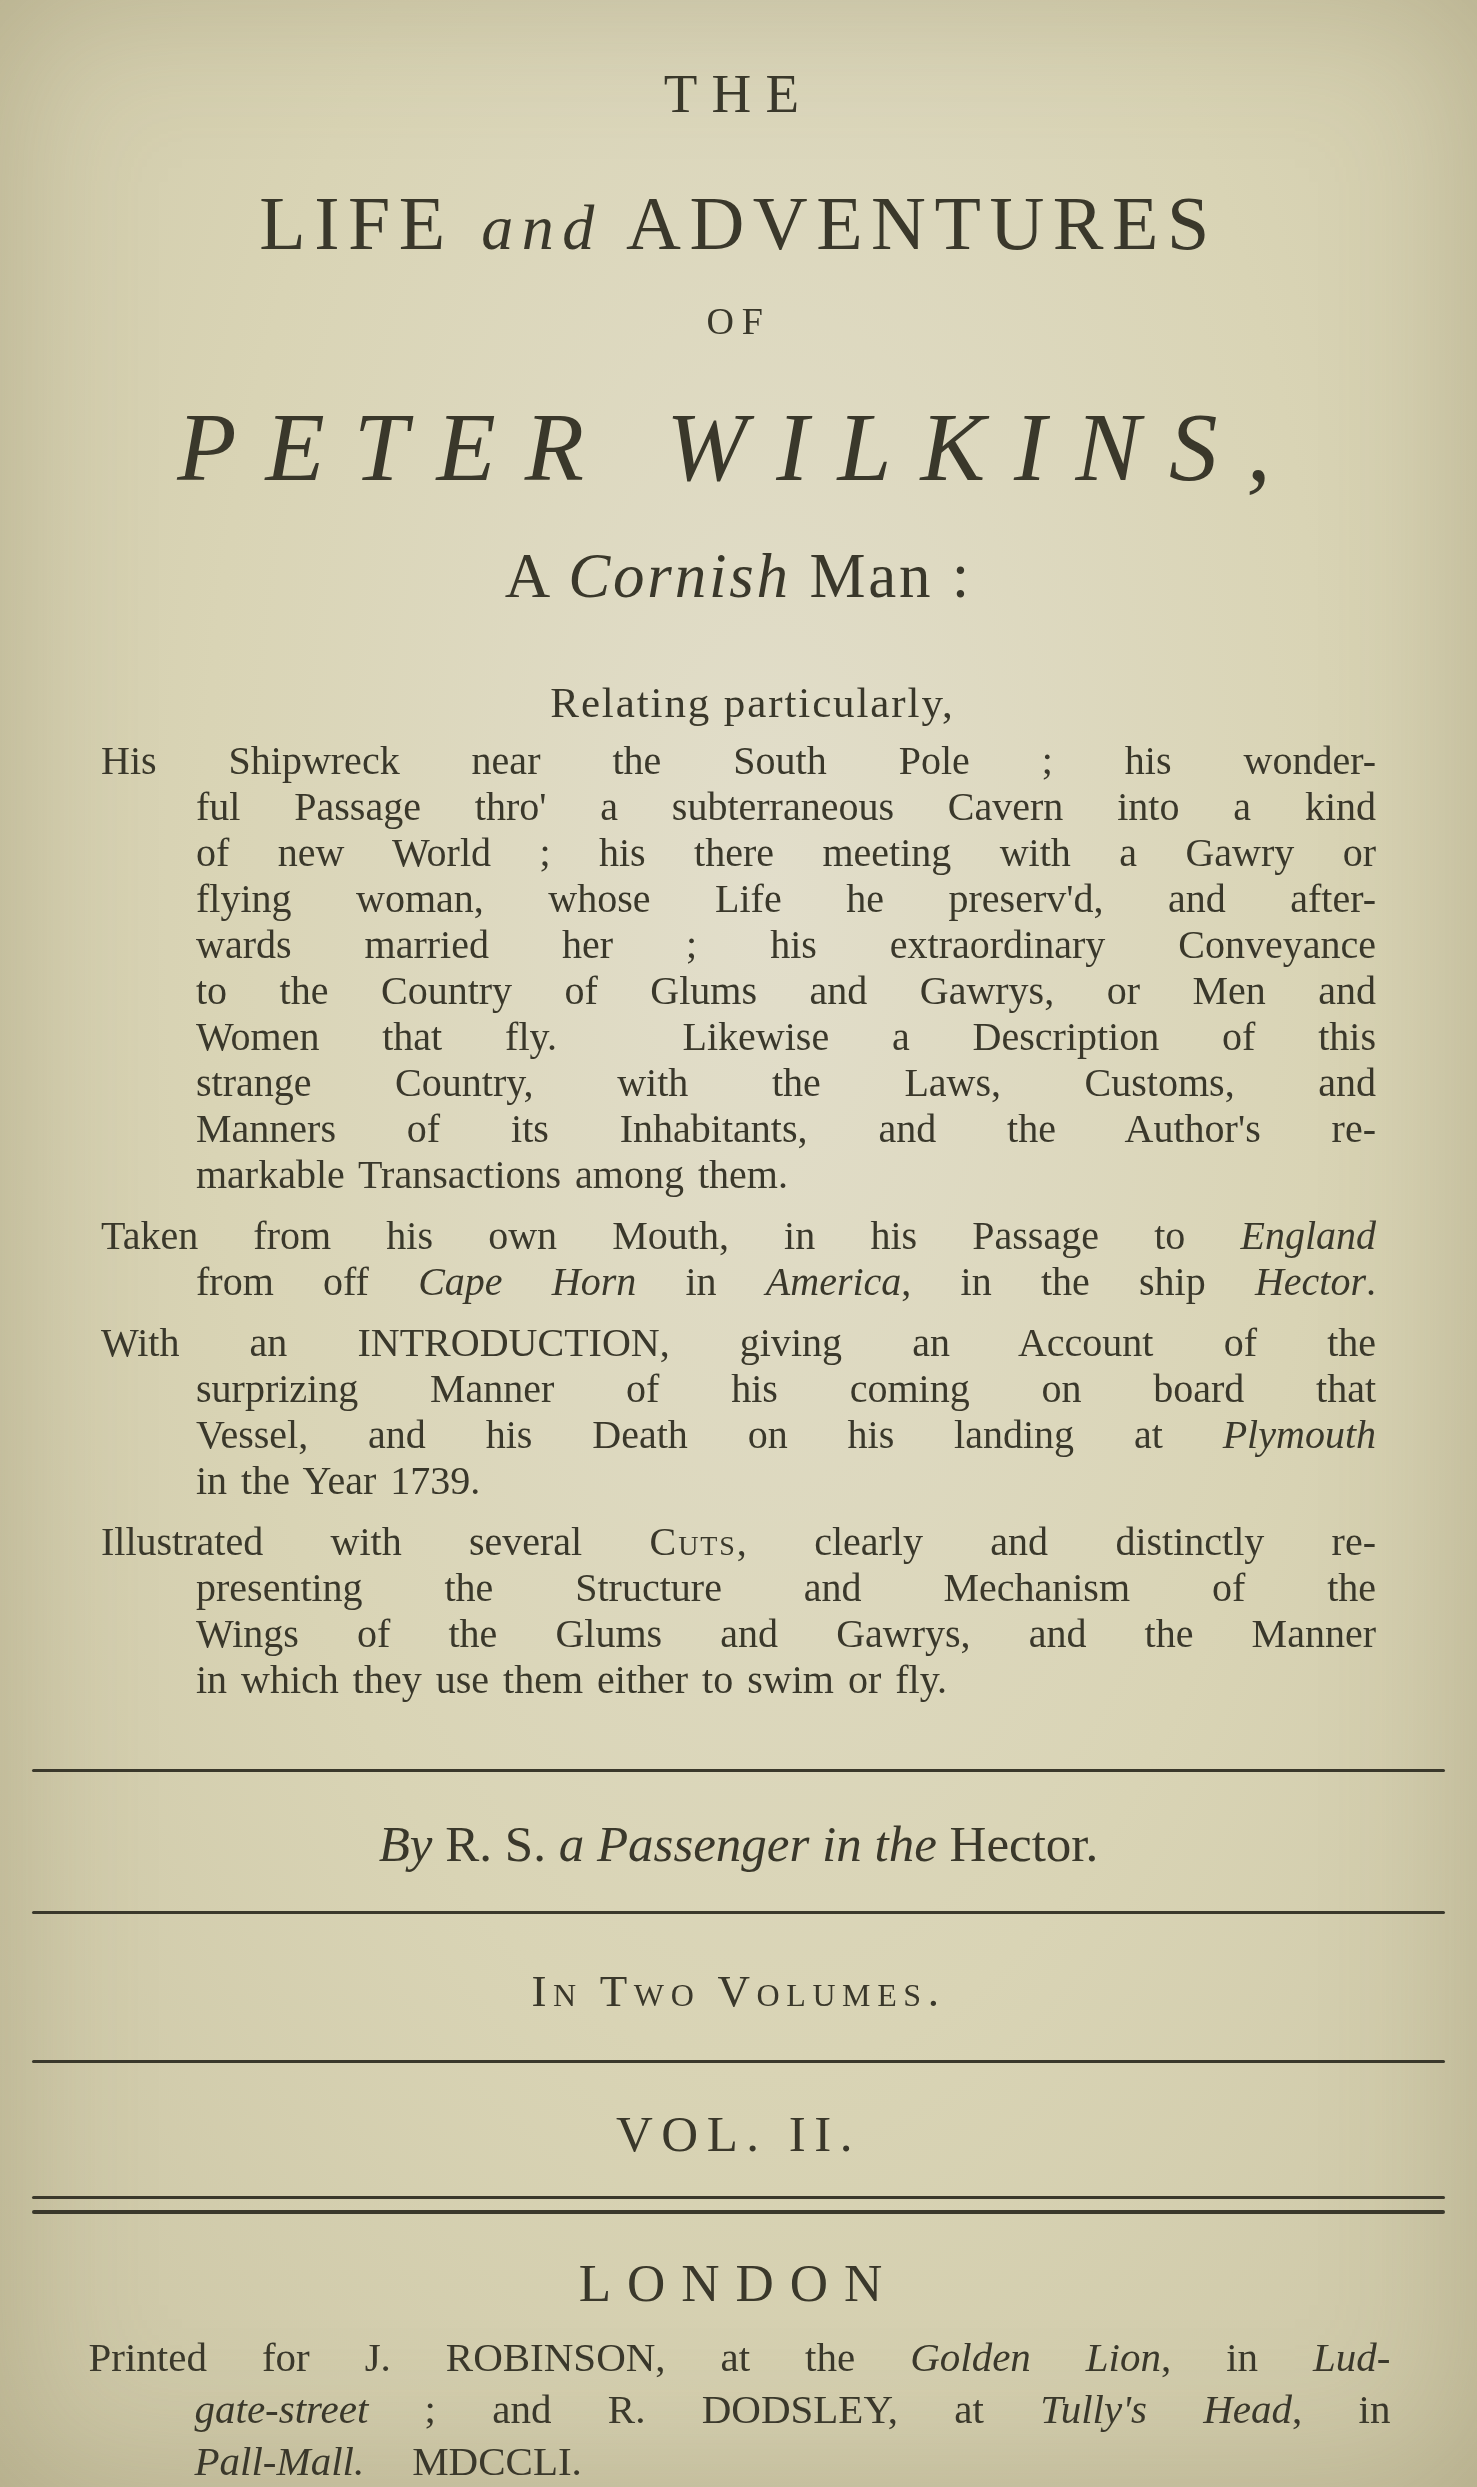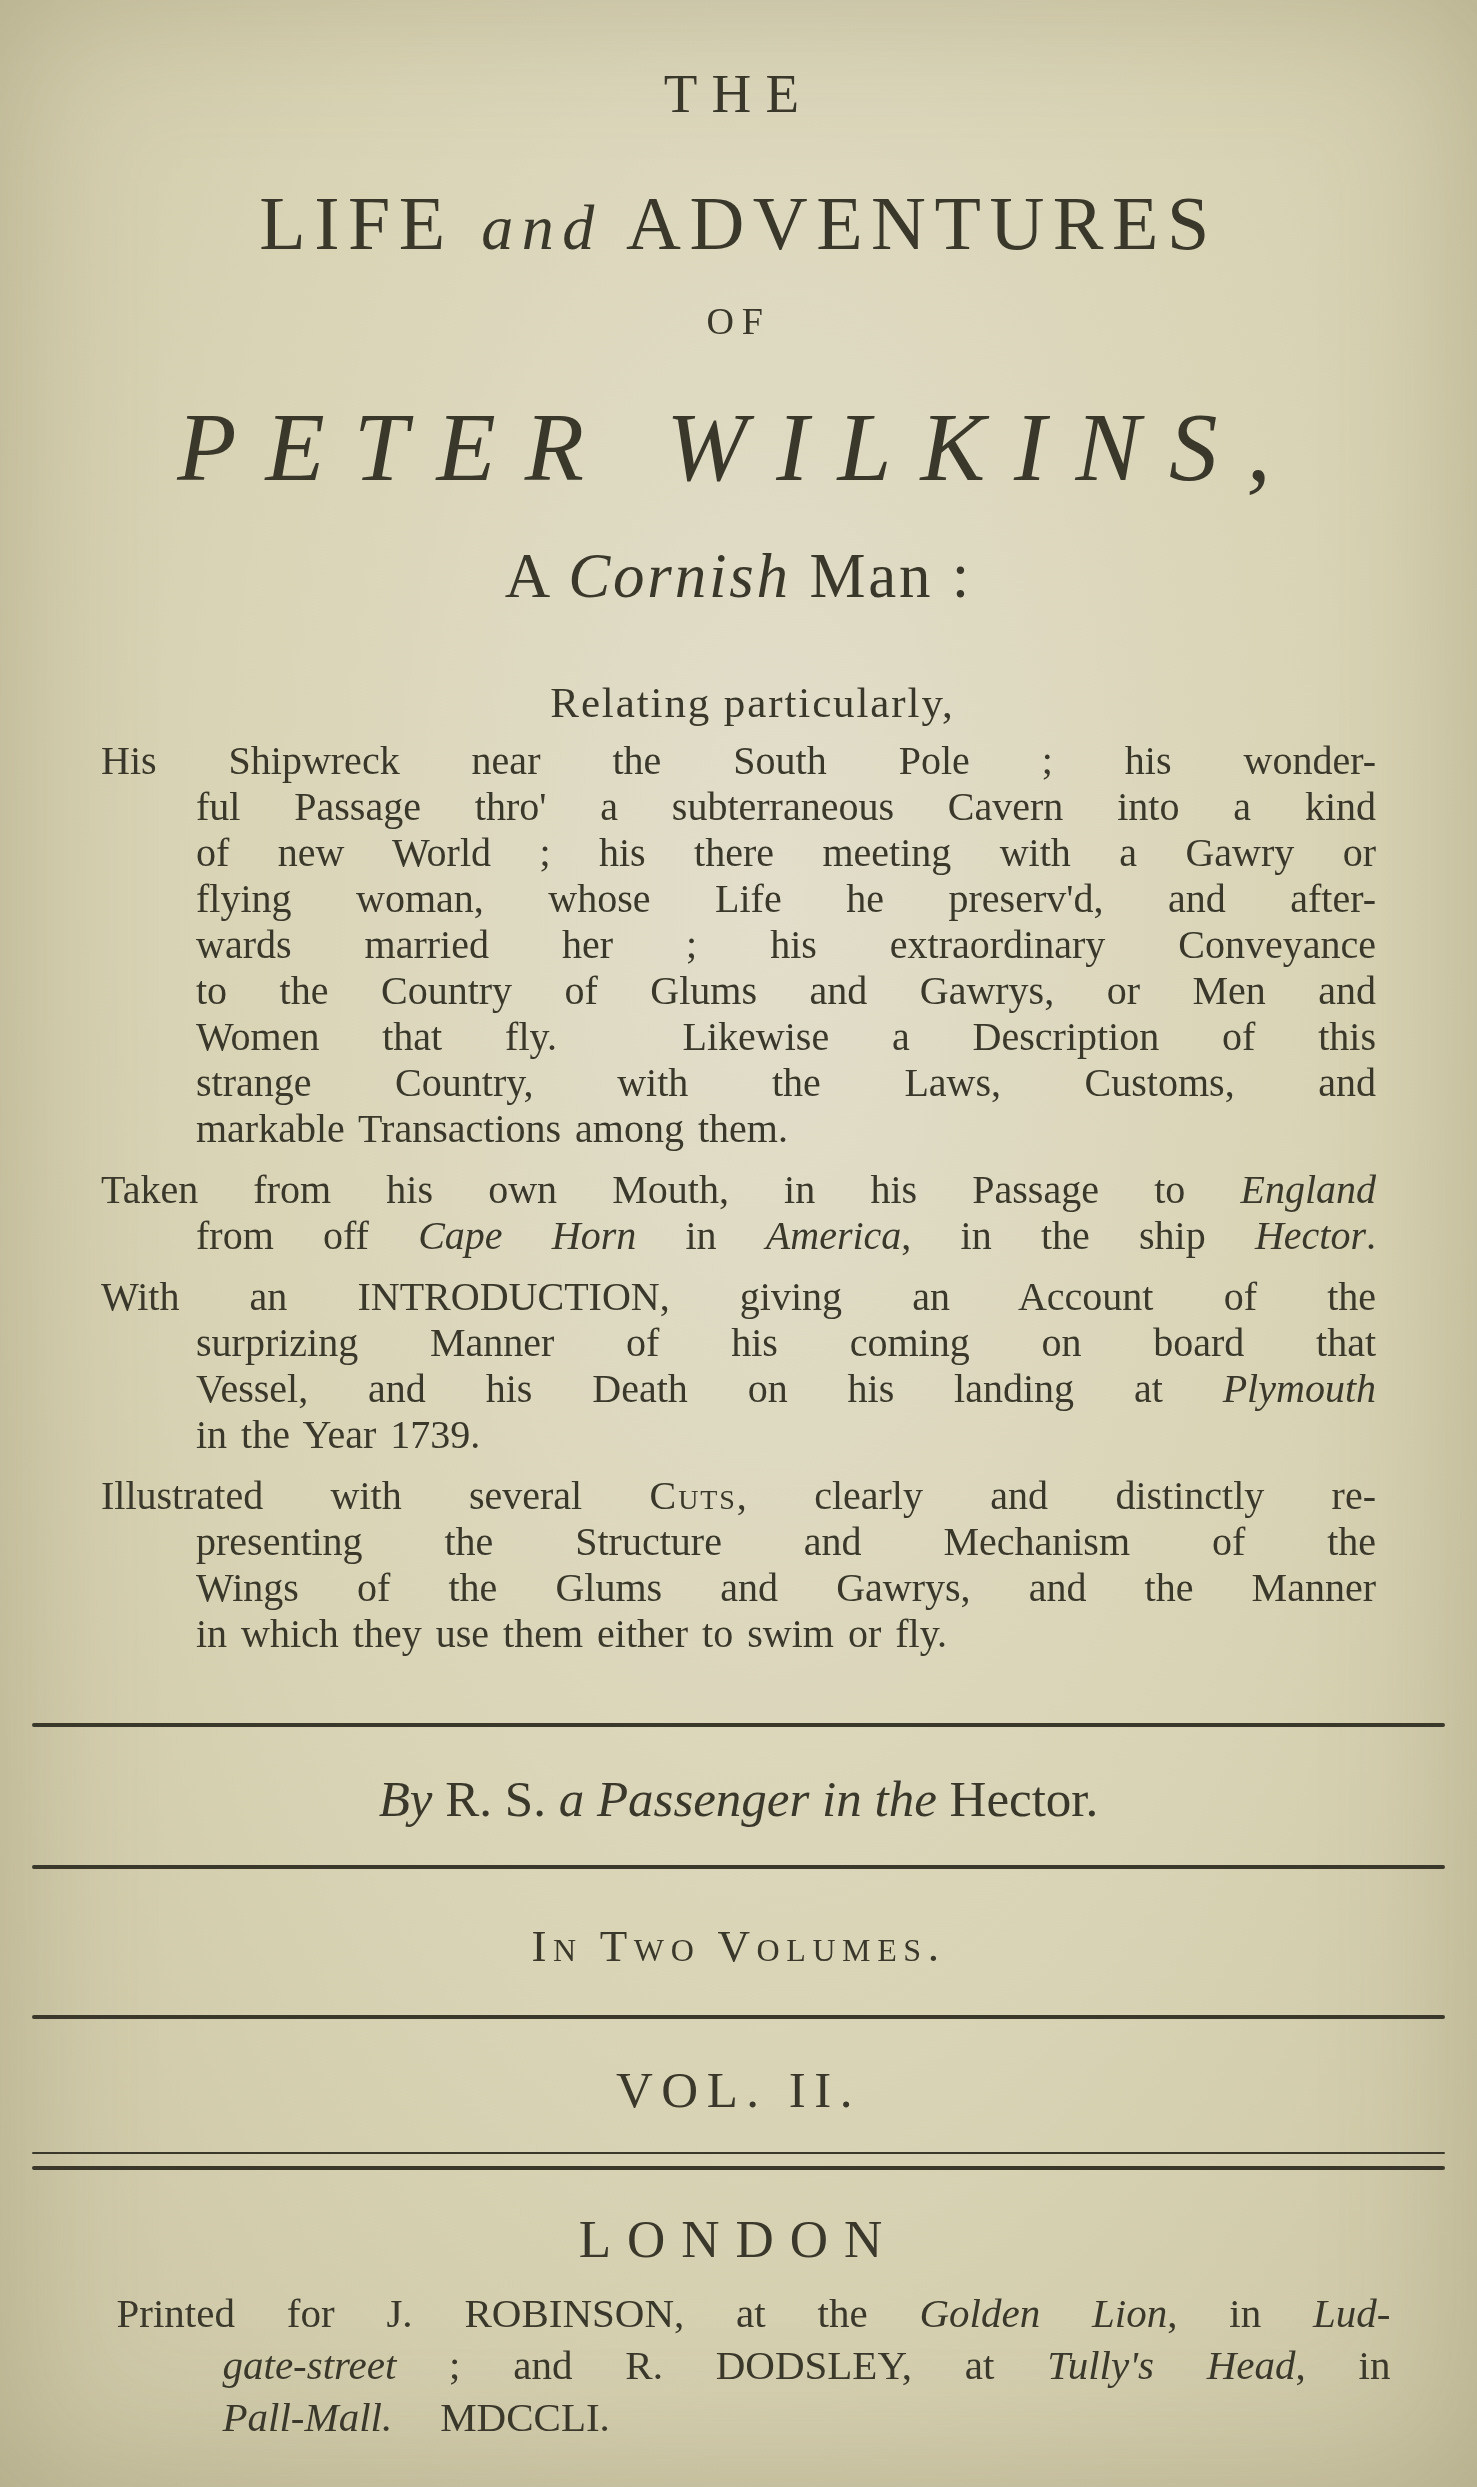--- a/index.html
+++ b/index.html
@@ -40,21 +40,21 @@
   .rule-top{margin-top:51px;}
   .byline{font-size:51px;line-height:1.1;margin-top:44px;white-space:pre-wrap;}
   .rule-mid{margin-top:38px;}
   .volumes{font-size:45px;line-height:1;font-variant:small-caps;letter-spacing:6.6px;margin-top:55px;}
   .rule-vol{margin-top:46px;}
   .vol{font-size:51px;line-height:1;letter-spacing:8.5px;margin-top:46px;}
   .double-rule{margin-top:36px;width:100%;}
   .double-rule .rule + .rule{margin-top:11.4px;}
   .london{font-size:53px;line-height:1;letter-spacing:16px;margin-top:43px;}
   .imprint{width:1418px;padding-left:59px;padding-right:57px;margin-top:21px;font-size:41px;}
-  .iline{line-height:52px;white-space:pre-wrap;word-spacing:0.14em;margin-left:28px;}
+  .iline{line-height:52px;white-space:pre-wrap;word-spacing:0.14em;}
   .ind2{padding-left:106px;}
 </style>
 </head>
 <body>
 
 <main class="page">
 
   <div class="half-title centered">THE</div>
 
   <h1 class="series-title centered"><span>LIFE </span><span class="it">and</span><span> ADVENTURES</span></h1>
@@ -70,20 +70,21 @@
   <section class="synopsis">
     <div class="item">
       <div class="line j">His Shipwreck near the South Pole ; his wonder-</div>
       <div class="line j ind">ful Passage thro' a subterraneous Cavern into a kind</div>
       <div class="line j ind">of new World ; his there meeting with a Gawry or</div>
       <div class="line j ind">flying woman, whose Life he preserv'd, and after-</div>
       <div class="line j ind">wards married her ; his extraordinary Conveyance</div>
       <div class="line j ind">to the Country of Glums and Gawrys, or Men and</div>
       <div class="line j ind">Women that fly.  Likewise a Description of this</div>
       <div class="line j ind">strange Country, with the Laws, Customs, and</div>
+      <div class="line j ind">Manners of its Inhabitants, and the Author's re-</div>
       <div class="line ind">markable Transactions among them.</div>
     </div>
     <div class="item">
       <div class="line j"><span>Taken from his own Mouth, in his Passage to </span><span class="it">England</span></div>
       <div class="line j ind"><span>from off </span><span class="it">Cape Horn</span><span> in </span><span class="it">America</span><span>, in the ship </span><span class="it">Hector</span><span>.</span></div>
     </div>
     <div class="item">
       <div class="line j">With an INTRODUCTION, giving an Account of the</div>
       <div class="line j ind">surprizing Manner of his coming on board that</div>
       <div class="line j ind"><span>Vessel, and his Death on his landing at </span><span class="it">Plymouth</span></div>

